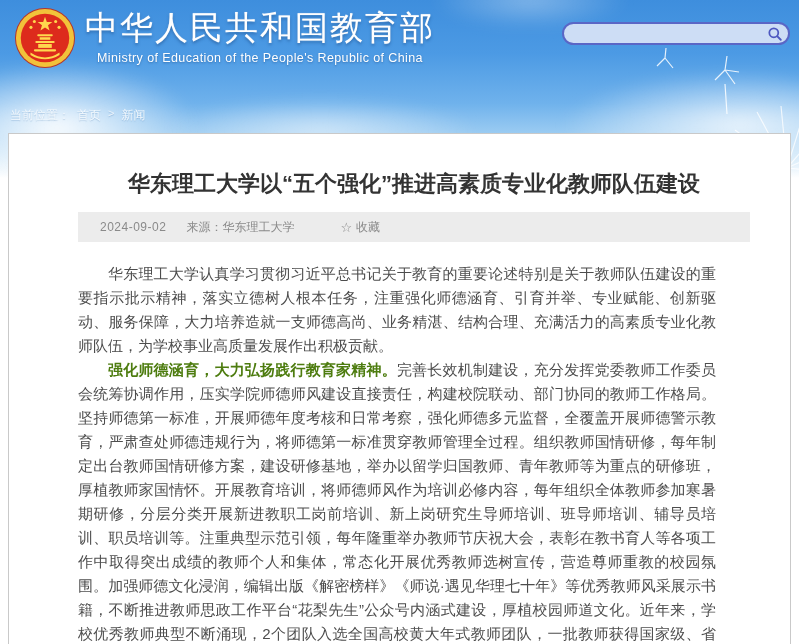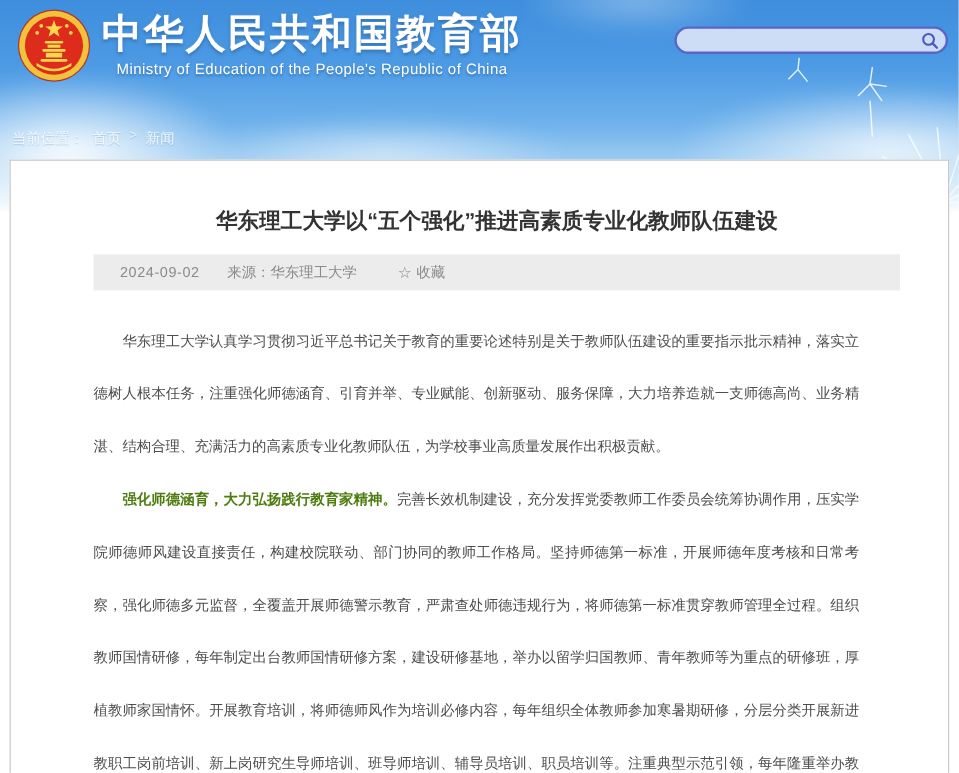--- a/index.html
+++ b/index.html
@@ -25,21 +25,21 @@
   .cloud.c3 { left:560px; top:70px; width:300px; height:100px;
     background: radial-gradient(ellipse at 60% 55%, rgba(255,255,255,.8) 0%, rgba(255,255,255,0) 70%); }
   .cloud.c4 { left:430px; top:-30px; width:200px; height:60px;
     background: radial-gradient(ellipse at 50% 50%, rgba(255,255,255,.35) 0%, rgba(255,255,255,0) 70%); }
   .dandelion { position:absolute; right:-28px; top:48px; }
 
   .brand { position:absolute; left:14px; top:7px; display:flex; align-items:flex-start; text-decoration:none; }
   .emblem { width:62px; height:62px; flex:0 0 auto; }
   .brand-text { margin-left:9px; padding-top:3px; }
   .site-title-cn {
-    color:#ffffff; font-size:33px; font-weight:bold; letter-spacing:2px; line-height:36px;
+    color:#ffffff; font-size:33px; font-weight:normal; letter-spacing:2px; line-height:36px;
     text-shadow: 0 2px 3px rgba(27,74,134,.55), 0 0 1px rgba(255,255,255,.6);
     white-space:nowrap;
   }
   .site-title-en {
     color:#ffffff; font-size:12.5px; letter-spacing:.4px; margin-top:5px;
     text-shadow: 0 1px 2px rgba(27,74,134,.5);
     white-space:nowrap;
     margin-left:12px;
   }
   
@@ -67,36 +67,36 @@
 
   
   .panel {
     position:absolute; left:8px; top:133px; width:783px; height:560px;
     background:#ffffff; border:1px solid #c9c9c9; border-bottom:none;
     z-index:2;
   }
   .article { margin-left:69px; width:672px; }
   .article-title {
     margin-top:38px; text-align:center;
-    font-size:18px; font-weight:bold; color:#333333; line-height:24px;
+    font-size:22px; font-weight:bold; color:#333333; line-height:24px;
   }
   .meta-bar {
     margin-top:16px; height:30px; background:#ececec;
     display:flex; align-items:center; padding-left:22px;
-    font-size:12px; color:#8a8a8a;
+    font-size:12px; color:#8a8a8a;gap:12px;
   }
   .meta-date { letter-spacing:.5px; }
-  .meta-source { margin-left:23px;text-align:center; }
+  .meta-source { margin-left:8px;text-align:center; }
   .meta-fav { margin-left:34px; display:flex; align-items:center; gap:4px;
     color:#8a8a8a; cursor:pointer; background:none; border:none; font-size:12px; }
   .meta-fav .star { font-size:13px; line-height:1; }
 
   .article-body { margin-top:20px; padding-right:34px; }
   .article-body p {
-    font-size:12px; line-height:44px; color:#4d4d4d;
+    font-size:15px; line-height:24px; color:#4d4d4d;
     text-align:justify; text-indent:2em; margin:0;
   }
   .article-body p b { color:#4d7c0f; }
 </style>
 </head>
 <body>
 
 <div class="sky">
   <div class="cloud c1"></div>
   <div class="cloud c2"></div>

